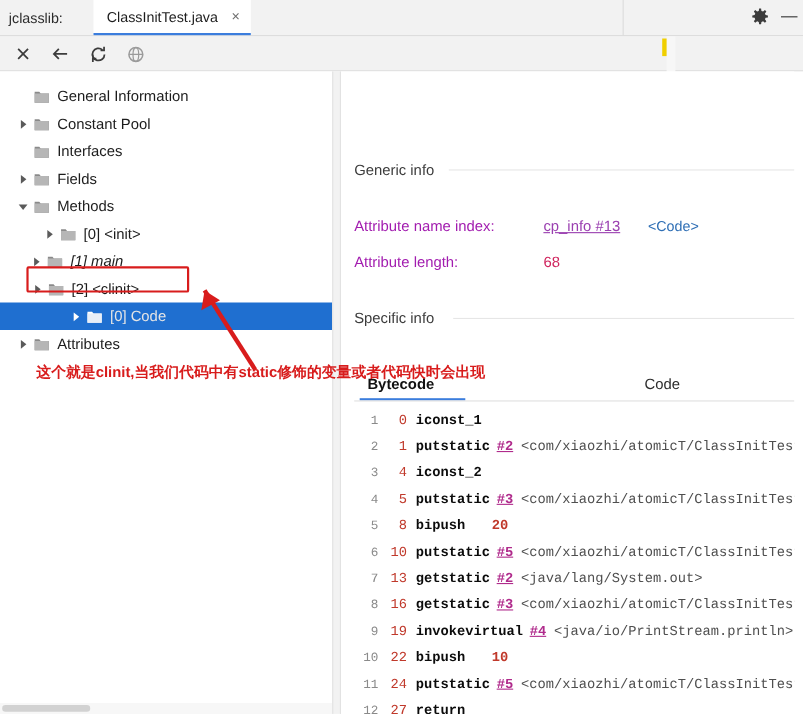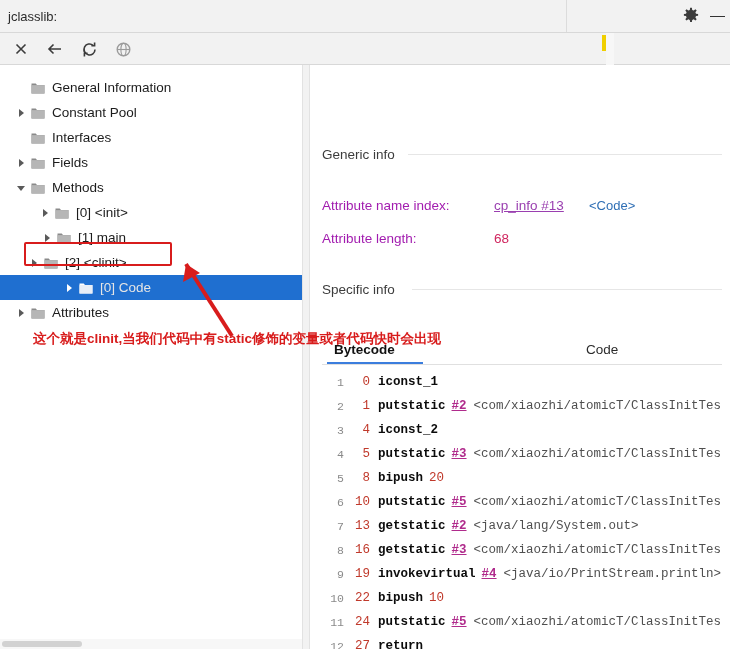--- a/index.html
+++ b/index.html
@@ -166,21 +166,21 @@
   }
   .ln {
     width: 22px; text-align: right; color: #8a8a8a; flex: 0 0 22px;
     font-size: 11.5px;
   }
   .off {
     width: 26px; text-align: right; color: #c0392b; flex: 0 0 26px;
     margin-right: 8px;
   }
   .mnemonic { color: #0b0b0b; font-weight: bold; }
-  .operand-num { color: #c0392b; font-weight: normal; margin-left: 6px; }
+  .operand-num { color: #c0392b; font-weight: bold; margin-left: 24px; }
   .cpref { color: #b02b8c; font-weight: bold; text-decoration: underline; margin-left: 6px; }
   .cpdesc { color: #4f4f4f; margin-left: 7px; }
 
   
   .anno-box {
     position: absolute; left: 24px; top: 242px;
     width: 148px; height: 24px;
     border: 2px solid #d81c1c; border-radius: 2px;
     pointer-events: none;
   }
@@ -202,20 +202,24 @@
   }
 </style>
 </head>
 <body>
 
 <div id="app">
 
   <div class="titlebar">
     <span class="app-label">jclasslib:</span>
 
+    <div class="tab">
+      <span>ClassInitTest.java</span>
+      <span class="tab-close">×</span>
+    </div>
     <div class="tab-sep"></div>
 
     <span class="gear-icon">
       <svg width="18" height="18" viewBox="0 0 18 18">
         <path fill="#3c3c3c" d="M9 5.6A3.4 3.4 0 1 0 9 12.4A3.4 3.4 0 1 0 9 5.6z M9 7.4A1.6 1.6 0 1 1 9 10.6A1.6 1.6 0 1 1 9 7.4z"></path>
         <path fill="#3c3c3c" d="M8.1 0.8h1.8l.3 2.1 1.5.6 1.7-1.3 1.3 1.3-1.3 1.7.6 1.5 2.1.3v1.8l-2.1.3-.6 1.5 1.3 1.7-1.3 1.3-1.7-1.3-1.5.6-.3 2.1H8.1l-.3-2.1-1.5-.6-1.7 1.3-1.3-1.3 1.3-1.7-.6-1.5-2.1-.3V7.0l2.1-.3.6-1.5L3.3 3.5l1.3-1.3 1.7 1.3 1.5-.6z"></path>
       </svg>
     </span>
     <span class="minimize-btn">—</span>
   </div>
@@ -329,21 +333,21 @@
             </svg>
           </span>
           <span class="folder-ico">
             <svg width="16" height="16" viewBox="0 0 16 16">
               <path fill="#8a8a8a" d="M1.5 3.5h4.2l1.3 1.6h7.5v8.4H1.5z"></path>
               <path fill="#b6b6b6" d="M1.5 5.1h12.9v8.4H1.5z"></path>
             </svg>
           </span>
           <span>[0] &lt;init&gt;</span>
         </div>
-        <div class="tree-row" style="top: 160px; padding-left: 40px;">
+        <div class="tree-row" style="top: 160px; padding-left: 26px; font-style: italic;">
           <span class="twisty">
             <svg width="14" height="14" viewBox="0 0 14 14">
               <path fill="#5a5a5a" d="M5 3 L10 7 L5 11 Z"></path>
             </svg>
           </span>
           <span class="folder-ico">
             <svg width="16" height="16" viewBox="0 0 16 16">
               <path fill="#8a8a8a" d="M1.5 3.5h4.2l1.3 1.6h7.5v8.4H1.5z"></path>
               <path fill="#b6b6b6" d="M1.5 5.1h12.9v8.4H1.5z"></path>
             </svg>

